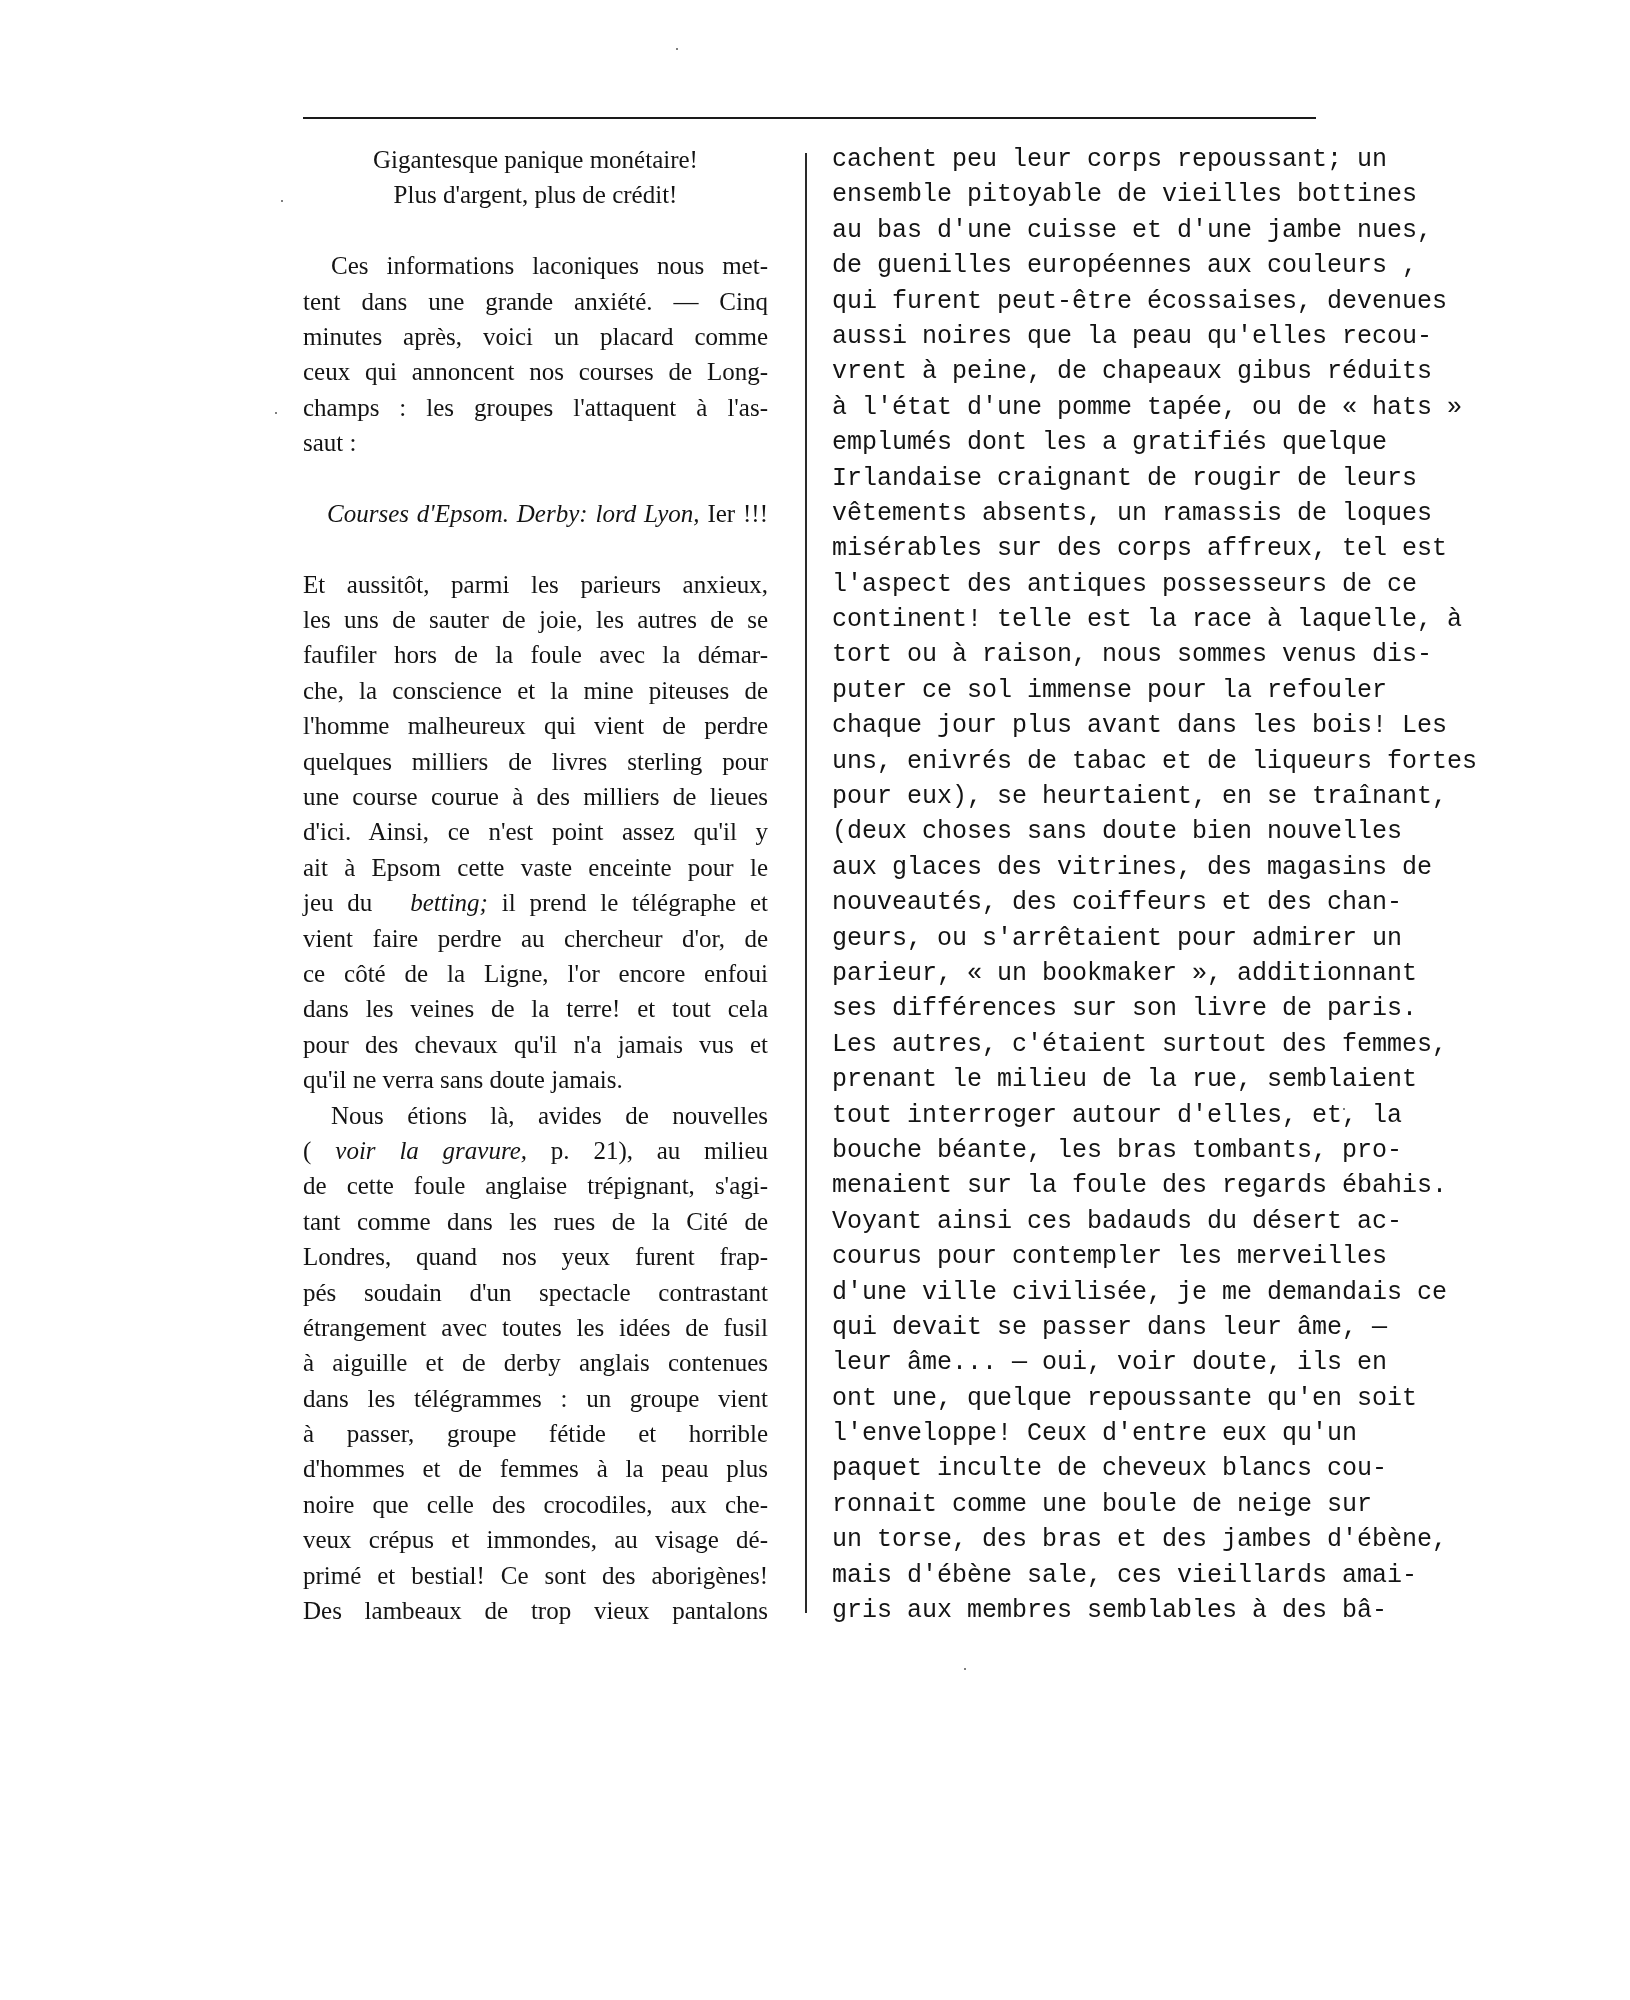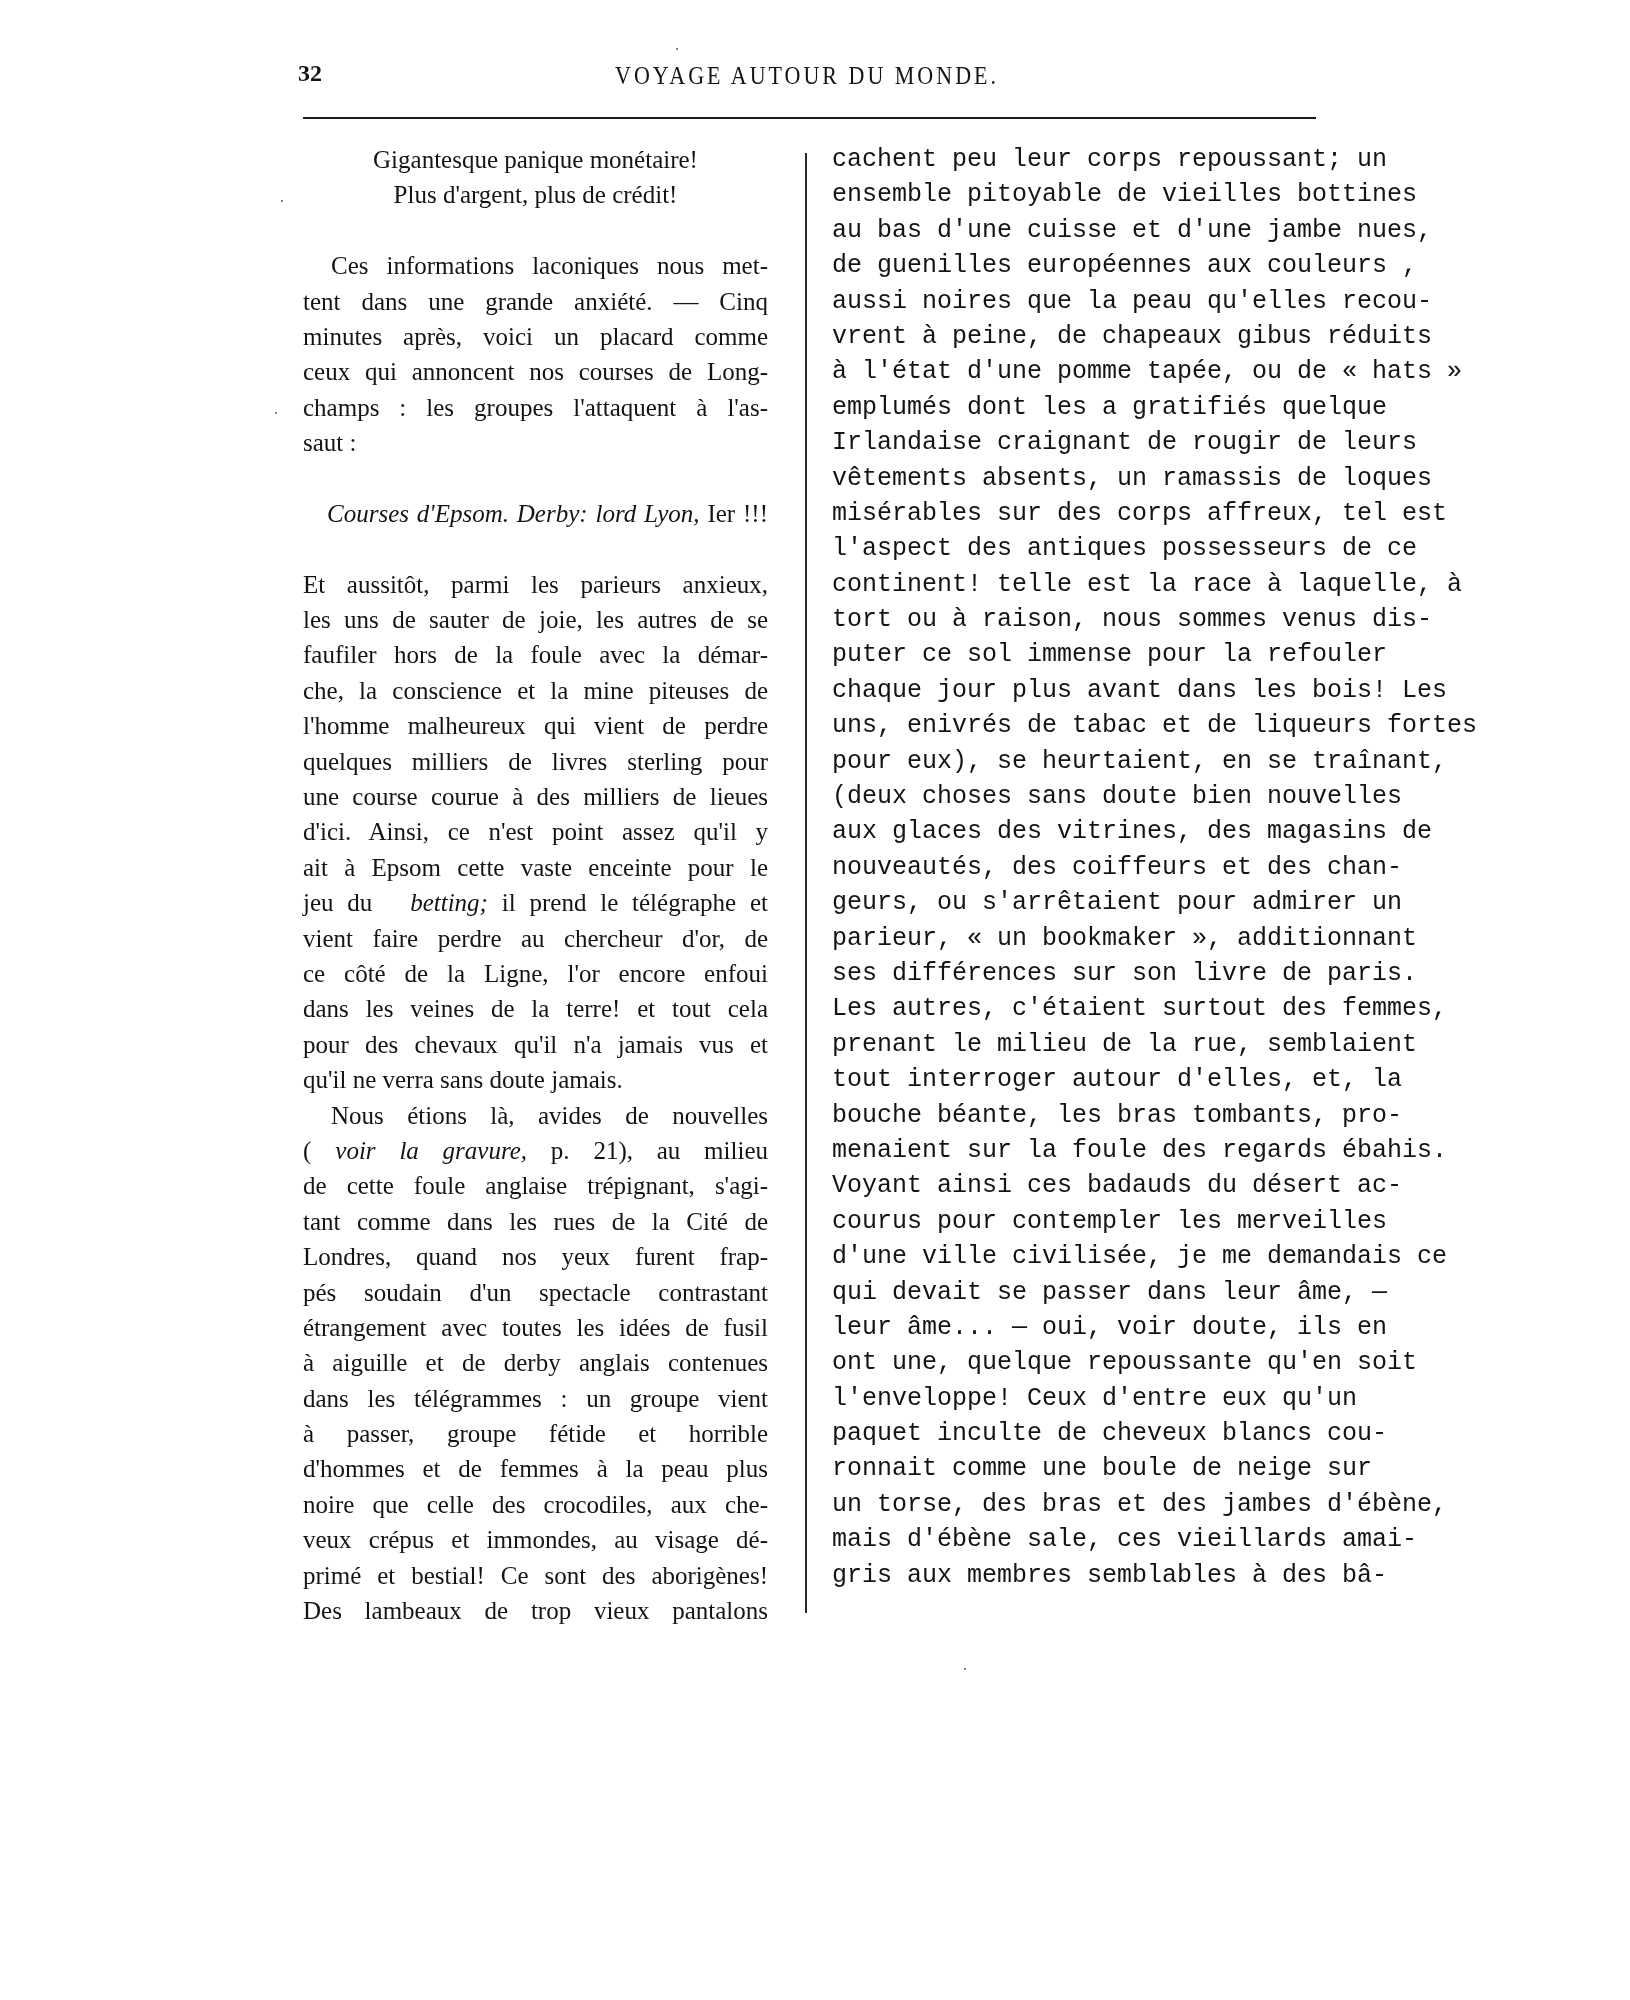--- a/index.html
+++ b/index.html
@@ -25,24 +25,20 @@
   .line.indent { padding-left: 28px; }
   .it { font-style: italic; margin-left: 24px; }
   .divider { position: absolute; left: 805px; top: 153px; width: 2px; height: 1460px; background: #2a2a2a; }
   .speck { position: absolute; width: 2px; height: 2px; background: #555; border-radius: 1px; }
 </style>
 </head>
 <body>
 
 <div class="page">
 
-  <div class="running-head">
-    <span class="page-number">32</span>
-    <div class="running-title">VOYAGE AUTOUR DU MONDE.</div>
-  </div>
   <div class="head-rule"></div>
 
   <div class="column col-left">
     <span class="line center">Gigantesque panique monétaire!</span>
     <span class="line center">Plus d'argent, plus de crédit!</span>
     <span class="line blank"></span>
 
     <span class="line indent">Ces informations laconiques nous met-</span>
     <span class="line">tent dans une grande anxiété. — Cinq</span>
     <span class="line">minutes après, voici un placard comme</span>
@@ -87,20 +83,21 @@
     <span class="line">Des lambeaux de trop vieux pantalons</span>
   </div>
 
   <div class="divider"></div>
 
   <div class="column col-right" id="right-col">
       <span class="line">cachent peu leur corps repoussant; un</span>
       <span class="line">ensemble pitoyable de vieilles bottines</span>
       <span class="line">au bas d'une cuisse et d'une jambe nues,</span>
       <span class="line">de guenilles européennes aux couleurs ,</span>
+      <span class="line">qui furent peut-être écossaises, devenues</span>
       <span class="line">aussi noires que la peau qu'elles recou-</span>
       <span class="line">vrent à peine, de chapeaux gibus réduits</span>
       <span class="line">à l'état d'une pomme tapée, ou de « hats »</span>
       <span class="line">emplumés dont les a gratifiés quelque</span>
       <span class="line">Irlandaise craignant de rougir de leurs</span>
       <span class="line">vêtements absents, un ramassis de loques</span>
       <span class="line">misérables sur des corps affreux, tel est</span>
       <span class="line">l'aspect des antiques possesseurs de ce</span>
       <span class="line">continent! telle est la race à laquelle, à</span>
       <span class="line">tort ou à raison, nous sommes venus dis-</span>

